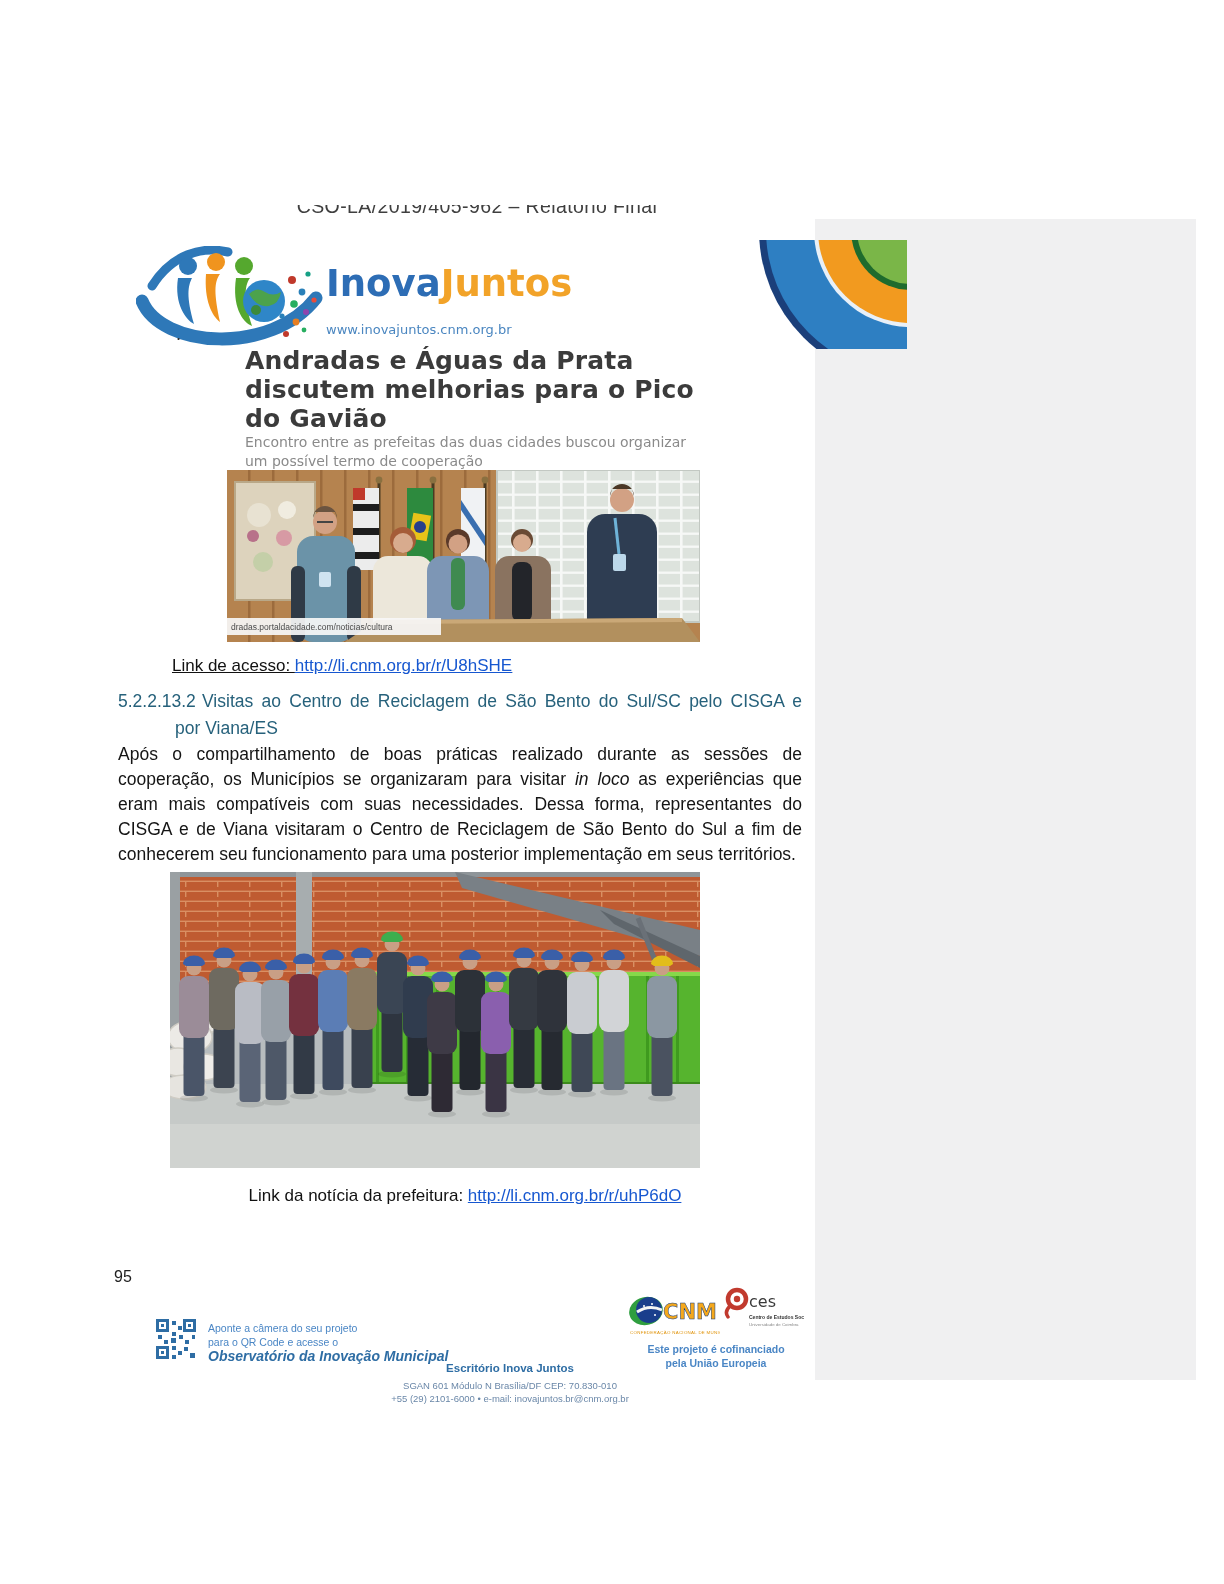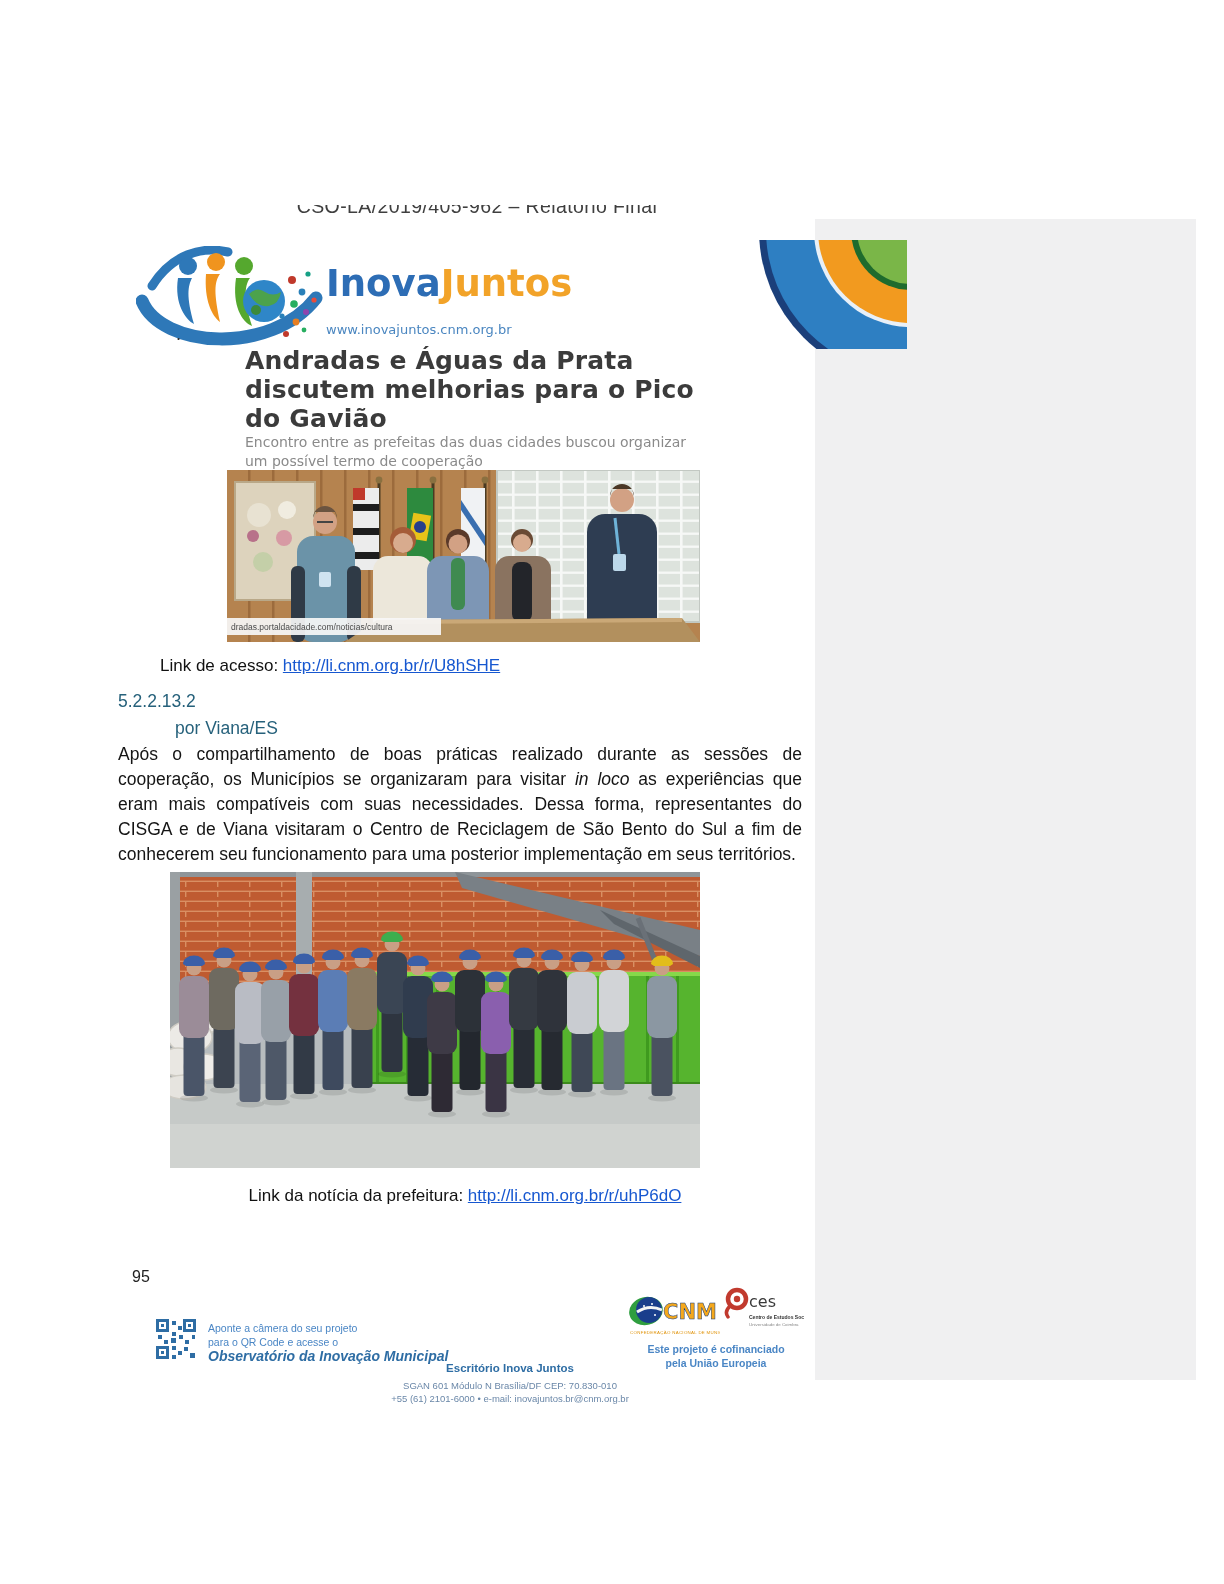--- a/index.html
+++ b/index.html
@@ -28,29 +28,29 @@
   .sicon{width:26px;height:26px;display:flex;align-items:center;justify-content:center;
          font-weight:bold;font-family:"DejaVu Sans",sans-serif;}
   .fb{background:#4267B2;border-radius:5px;color:#fff;font-size:19px;}
   .xi{background:#121212;border-radius:5px;color:#fff;font-size:15px;}
   .wa{border:2px solid #3ec153;border-radius:50%;color:#3ec153;font-size:15px;width:22px;height:22px;}
   .photo1{left:227px;top:470px;}
   .photo2{left:170px;top:872px;}
   
   .link-line{font-size:17px;color:#111;}
   .link-line a{color:#1657d0;text-decoration:underline;}
-  .link1{left:160px;top:656px;}
+  .link1{left:172px;top:656px;text-decoration:underline;}
   .link2{left:200px;top:1186px;width:530px;text-align:center;}
   .section-h{left:118px;top:688px;width:684px;color:#26617b;font-size:17.5px;line-height:27px;}
   .section-h .row1{display:flex;}
   .section-h .num{width:84px;flex:none;}
   .section-h .t1{flex:1;text-align:justify;text-align-last:justify;}
   .section-h .t2{padding-left:57px;}
   .para{left:118px;top:742px;width:684px;font-size:17.5px;line-height:25px;text-align:justify;color:#141414;margin:0;}
-  .pageno{left:132px;top:1268px;font-size:16px;color:#222;}
+  .pageno{left:114px;top:1268px;font-size:16px;color:#222;}
   
   .qr-svg{left:155px;top:1318px;}
   .qr-text{left:208px;top:1321px;font-size:10.5px;line-height:14px;color:#4a86c5;}
   .qr-text b{color:#2e6da4;font-size:14px;font-style:italic;}
   .office{left:360px;top:1320px;width:300px;text-align:center;color:#6a87a8;font-size:9.5px;line-height:13px;margin-top:42px;}
   .office .t{color:#2e6da4;font-weight:bold;font-size:11.5px;margin-bottom:4px;}
   .cnm{left:628px;top:1290px;}
   .ces{left:722px;top:1284px;}
   .funding{left:626px;top:1342px;width:180px;text-align:center;color:#4a86c5;font-size:10.5px;line-height:14px;font-weight:600;}
 </style>
@@ -203,20 +203,21 @@
   <text x="4" y="160" font-size="8.5" fill="#4a4a4a" font-family="Liberation Sans, sans-serif">dradas.portaldacidade.com/noticias/cultura</text>
 </svg>
 
 <div class="abs link-line link1">
   <span>Link de acesso: </span><a href="#">http://li.cnm.org.br/r/U8hSHE</a>
 </div>
 
 <div class="abs section-h">
   <div class="row1">
     <span class="num">5.2.2.13.2</span>
+    <span class="t1">Visitas ao Centro de Reciclagem de São Bento do Sul/SC pelo CISGA e</span>
   </div>
   <div class="t2">por Viana/ES</div>
 </div>
 
 <p class="abs para"><span>Após o compartilhamento de boas práticas realizado durante as sessões de cooperação, os Municípios se organizaram para visitar </span><em>in loco</em><span> as experiências que eram mais compatíveis com suas necessidades. Dessa forma, representantes do CISGA e de Viana visitaram o Centro de Reciclagem de São Bento do Sul a fim de conhecerem seu funcionamento para uma posterior implementação em seus territórios.</span></p>
 
 <svg class="abs photo2" width="530" height="296" viewBox="0 0 530 296">
   <defs>
     <pattern id="brick" width="32" height="10" patternUnits="userSpaceOnUse">
       <rect width="32" height="10" fill="#bf5b31"></rect>
@@ -407,21 +408,21 @@
   </g>
 </svg>
 <div class="abs qr-text">
   <div>Aponte a câmera do seu projeto</div>
   <div>para o QR Code e acesse o</div>
   <b>Observatório da Inovação Municipal</b>
 </div>
 <div class="abs office">
   <div class="t">Escritório Inova Juntos</div>
   <div>SGAN 601 Módulo N Brasília/DF  CEP: 70.830-010</div>
-  <div>+55 (61) 2101-6000  •  e-mail: inovajuntos.br@cnm.org.br</div>
+  <div>+55 (29) 2101-6000  •  e-mail: inovajuntos.br@cnm.org.br</div>
 </div>
 <svg class="abs cnm" width="92" height="48" viewBox="0 0 92 48">
   <ellipse cx="18" cy="21" rx="17" ry="14" fill="#2f9e3f" transform="rotate(-14 18 21)"></ellipse>
   <circle cx="21" cy="20" r="13" fill="#1a3e8c"></circle>
   <path d="M9,22 Q21,14 34,20" stroke="#f5f5f5" stroke-width="3" fill="none"></path>
   <circle cx="16" cy="16" r="1" fill="#fff"></circle>
     <circle cx="24" cy="14" r="1" fill="#fff"></circle>
     <circle cx="27" cy="25" r="1" fill="#fff"></circle>
   <text x="35" y="29" font-size="21" font-weight="bold" fill="#f5a81c" stroke="#123a7a" stroke-width="0.5" font-family="DejaVu Sans, sans-serif">CNM</text>
   <text x="2" y="44" font-size="4.4" fill="#e0930a" letter-spacing="0.3" font-family="Liberation Sans, sans-serif">CONFEDERAÇÃO NACIONAL DE MUNICÍPIOS</text>

